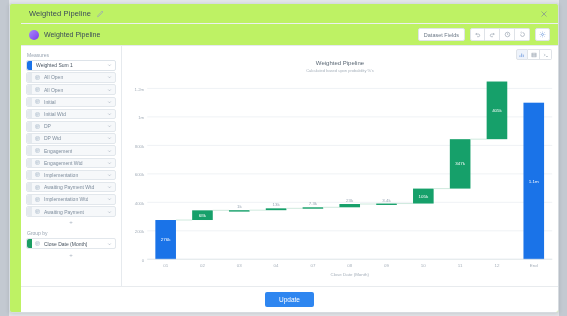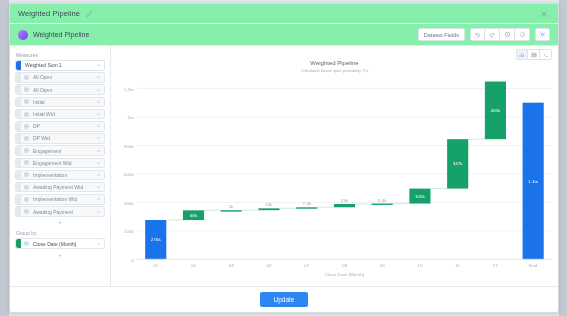--- a/index.html
+++ b/index.html
@@ -17,26 +17,27 @@
     position: absolute; left: 0; top: 0; width: 9px; height: 316px;
     background: #c3c9d1;
   }
   .bg-strip-right {
     position: absolute; right: 0; top: 0; width: 8px; height: 316px;
     background: #c3c9d1;
   }
   .modal {
     position: absolute; left: 9px; top: 3px;
     width: 550px; height: 310px;
-    background: #86efac;
+    background: #bef264;
     border: 1px solid #d6dbe0;
     border-radius: 3px;
     box-shadow: 0 1px 4px rgba(0,0,0,0.12);
     display: flex; flex-direction: column;
     overflow: hidden;
+    padding-left: 11px;
   }
 
   
   .titlebar {
     height: 20px; flex: 0 0 20px;
     display: flex; align-items: center;
     padding: 0 8px;
     border-bottom: 1px solid #eceff2;
   }
   .titlebar .title {

